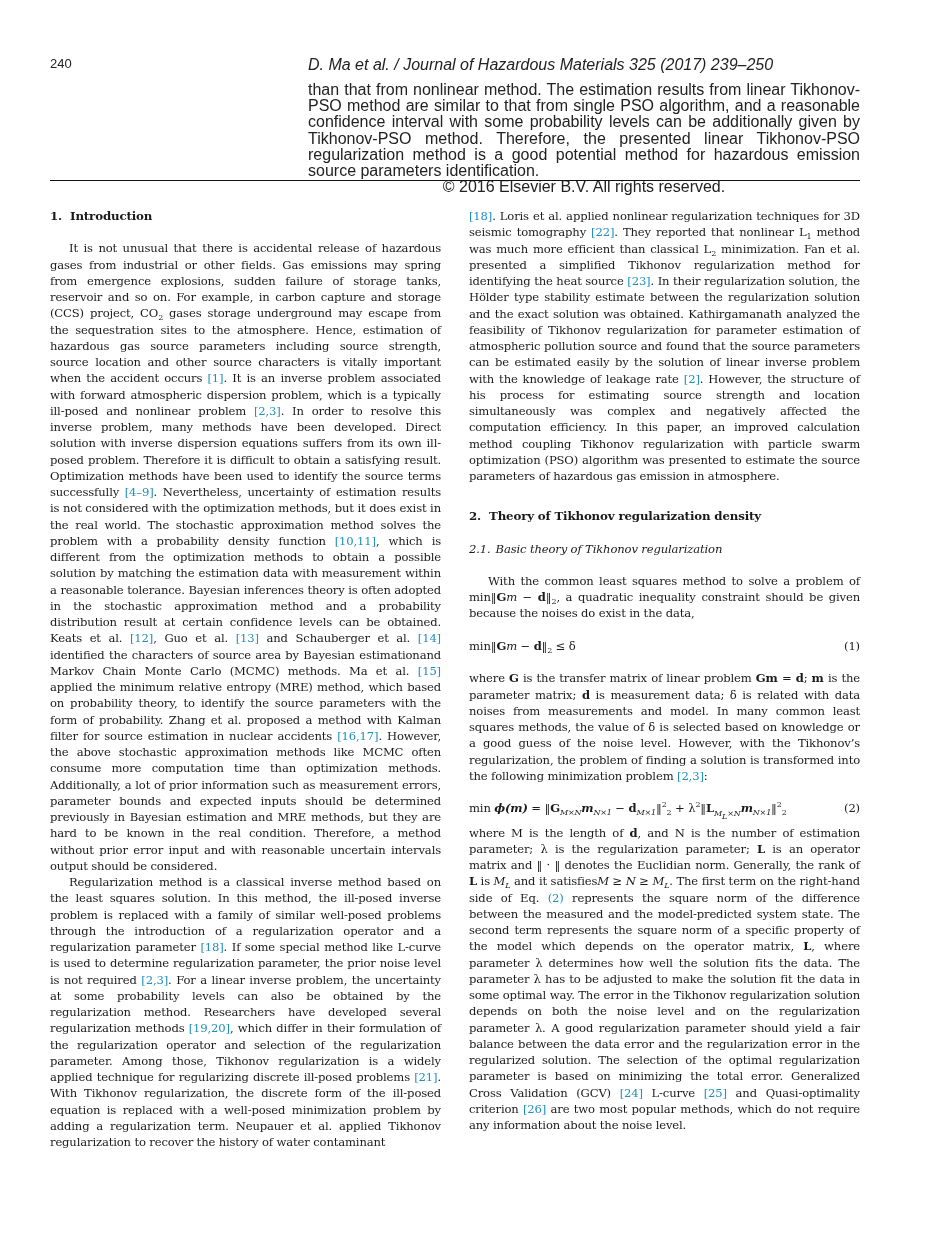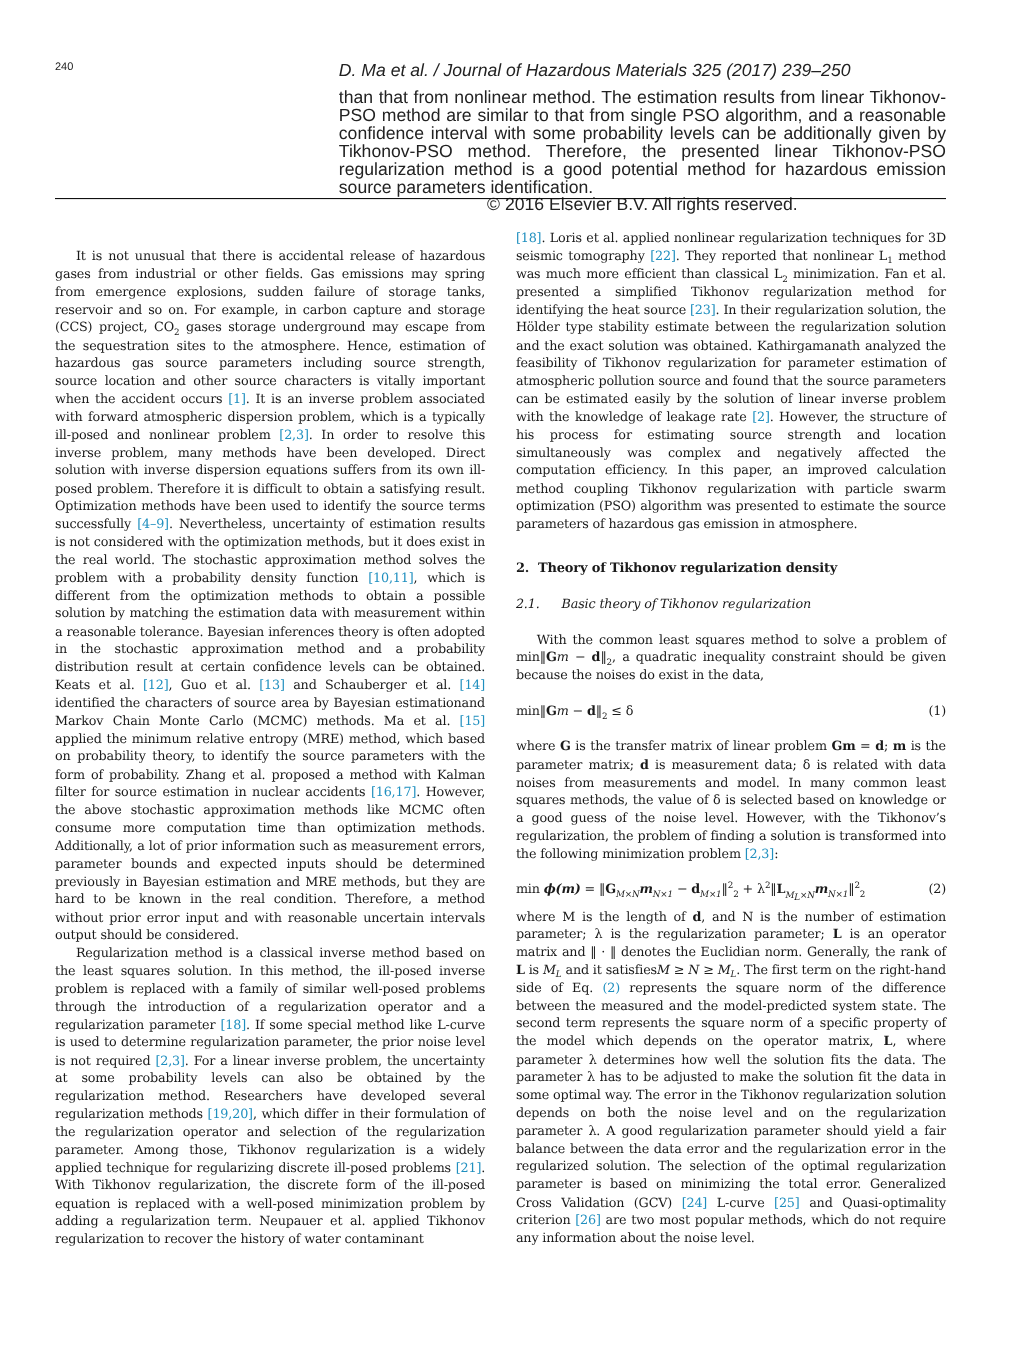--- a/index.html
+++ b/index.html
@@ -3,21 +3,21 @@
 <meta charset="utf-8">
 <style>
   html, body { margin: 0; padding: 0; background: #ffffff; }
   body {
     width: 925px; height: 1234px; position: relative; overflow: hidden;
     font-family: "DejaVu Serif", "Liberation Serif", serif;
     color: #1a1a1a;
   }
   .page-num {
     position: absolute; left: 50px; top: 56px;
-    font-family: "Liberation Sans", sans-serif; font-size: 10px; color: #222;
+    font-family: "Liberation Sans", sans-serif; font-size: 13px; color: #222;
   }
   .running-head {
     position: absolute; left: 308px; top: 56px;
     font-family: "Liberation Sans", sans-serif; font-size: 16px; font-style: italic; color: #222;
   }
   .abstract-tail {
     position: absolute; left: 308px; top: 82px; width: 552px;
     font-family: "Liberation Sans", sans-serif; font-size: 16px; line-height: 16.2px; color: #222;
     text-align: justify;
   }
@@ -36,21 +36,21 @@
   .col-right { left: 469px; }
   .col p { margin: 0; text-indent: 0; }
   .col p.indent { text-indent: 19px; }
   h2 {
     font-size: 11.8px; font-weight: bold; margin: 0; line-height: 16px;
   }
   h2 .num { margin-right: 8px; }
   h3 {
     font-size: 11.6px; font-weight: normal; font-style: italic; margin: 0; line-height: 16px;
   }
-  h3 .num { margin-right: 20px; }
+  h3 .num { margin-right: 5px; }
   .gap-s { height: 16.25px; }
   .gap-m { height: 16.25px; }
   .gap-l { height: 24px; }
   .ref { color: #1f8fbf; }
   .eq {
     display: flex; justify-content: space-between; align-items: center;
     margin: 0; line-height: 16.25px;
   }
   .b { font-weight: bold; }
   .i { font-style: italic; }
@@ -63,20 +63,21 @@
 <div class="running-head">D. Ma et al. / Journal of Hazardous Materials 325 (2017) 239–250</div>
 
 <div class="abstract-tail">
   <p>than that from nonlinear method. The estimation results from linear Tikhonov-PSO method are similar to that from single PSO algorithm, and a reasonable confidence interval with some probability levels can be additionally given by Tikhonov-PSO method. Therefore, the presented linear Tikhonov-PSO regularization method is a good potential method for hazardous emission source parameters identification.</p>
   <p class="copyright">© 2016 Elsevier B.V. All rights reserved.</p>
 </div>
 
 <div class="rule"></div>
 
 <div class="col col-left">
+  <h2><span class="num">1.</span><span>Introduction</span></h2>
   <div class="gap-m"></div>
   <p class="indent"><span>It is not unusual that there is accidental release of hazardous gases from industrial or other fields. Gas emissions may spring from emergence explosions, sudden failure of storage tanks, reservoir and so on. For example, in carbon capture and storage (CCS) project, CO</span><sub>2</sub><span> gases storage underground may escape from the sequestration sites to the atmosphere. Hence, estimation of hazardous gas source parameters including source strength, source location and other source characters is vitally important when the accident occurs </span><a class="ref">[1]</a><span>. It is an inverse problem associated with forward atmospheric dispersion problem, which is a typically ill-posed and nonlinear problem </span><a class="ref">[2,3]</a><span>. In order to resolve this inverse problem, many methods have been developed. Direct solution with inverse dispersion equations suffers from its own ill-posed problem. Therefore it is difficult to obtain a satisfying result. Optimization methods have been used to identify the source terms successfully </span><a class="ref">[4–9]</a><span>. Nevertheless, uncertainty of estimation results is not considered with the optimization methods, but it does exist in the real world. The stochastic approximation method solves the problem with a probability density function </span><a class="ref">[10,11]</a><span>, which is different from the optimization methods to obtain a possible solution by matching the estimation data with measurement within a reasonable tolerance. Bayesian inferences theory is often adopted in the stochastic approximation method and a probability distribution result at certain confidence levels can be obtained. Keats et al. </span><a class="ref">[12]</a><span>, Guo et al. </span><a class="ref">[13]</a><span> and Schauberger et al. </span><a class="ref">[14]</a><span> identified the characters of source area by Bayesian estimationand Markov Chain Monte Carlo (MCMC) methods. Ma et al. </span><a class="ref">[15]</a><span> applied the minimum relative entropy (MRE) method, which based on probability theory, to identify the source parameters with the form of probability. Zhang et al. proposed a method with Kalman filter for source estimation in nuclear accidents </span><a class="ref">[16,17]</a><span>. However, the above stochastic approximation methods like MCMC often consume more computation time than optimization methods. Additionally, a lot of prior information such as measurement errors, parameter bounds and expected inputs should be determined previously in Bayesian estimation and MRE methods, but they are hard to be known in the real condition. Therefore, a method without prior error input and with reasonable uncertain intervals output should be considered.</span></p>
   <p class="indent"><span>Regularization method is a classical inverse method based on the least squares solution. In this method, the ill-posed inverse problem is replaced with a family of similar well-posed problems through the introduction of a regularization operator and a regularization parameter </span><a class="ref">[18]</a><span>. If some special method like L-curve is used to determine regularization parameter, the prior noise level is not required </span><a class="ref">[2,3]</a><span>. For a linear inverse problem, the uncertainty at some probability levels can also be obtained by the regularization method. Researchers have developed several regularization methods </span><a class="ref">[19,20]</a><span>, which differ in their formulation of the regularization operator and selection of the regularization parameter. Among those, Tikhonov regularization is a widely applied technique for regularizing discrete ill-posed problems </span><a class="ref">[21]</a><span id="p2e">. With Tikhonov regularization, the discrete form of the ill-posed equation is replaced with a well-posed minimization problem by adding a regularization term. Neupauer et al. applied Tikhonov regularization to recover the history of water contaminant </span></p>
 </div>
 
 <div class="col col-right">
   <p><a class="ref" id="p2r5">[18]</a><span>. Loris et al. applied nonlinear regularization techniques for 3D seismic tomography </span><a class="ref">[22]</a><span>. They reported that nonlinear L</span><sub>1</sub><span> method was much more efficient than classical L</span><sub>2</sub><span> minimization. Fan et al. presented a simplified Tikhonov regularization method for identifying the heat source </span><a class="ref">[23]</a><span>. In their regularization solution, the Hölder type stability estimate between the regularization solution and the exact solution was obtained. Kathirgamanath analyzed the feasibility of Tikhonov regularization for parameter estimation of atmospheric pollution source and found that the source parameters can be estimated easily by the solution of linear inverse problem with the knowledge of leakage rate </span><a class="ref">[2]</a><span>. However, the structure of his process for estimating source strength and location simultaneously was complex and negatively affected the computation efficiency. In this paper, an improved calculation method coupling Tikhonov regularization with particle swarm optimization (PSO) algorithm was presented to estimate the source parameters of hazardous gas emission in atmosphere.</span></p>
 
   <div class="gap-l"></div>
   <h2><span class="num">2.</span><span>Theory of Tikhonov regularization density</span></h2>

